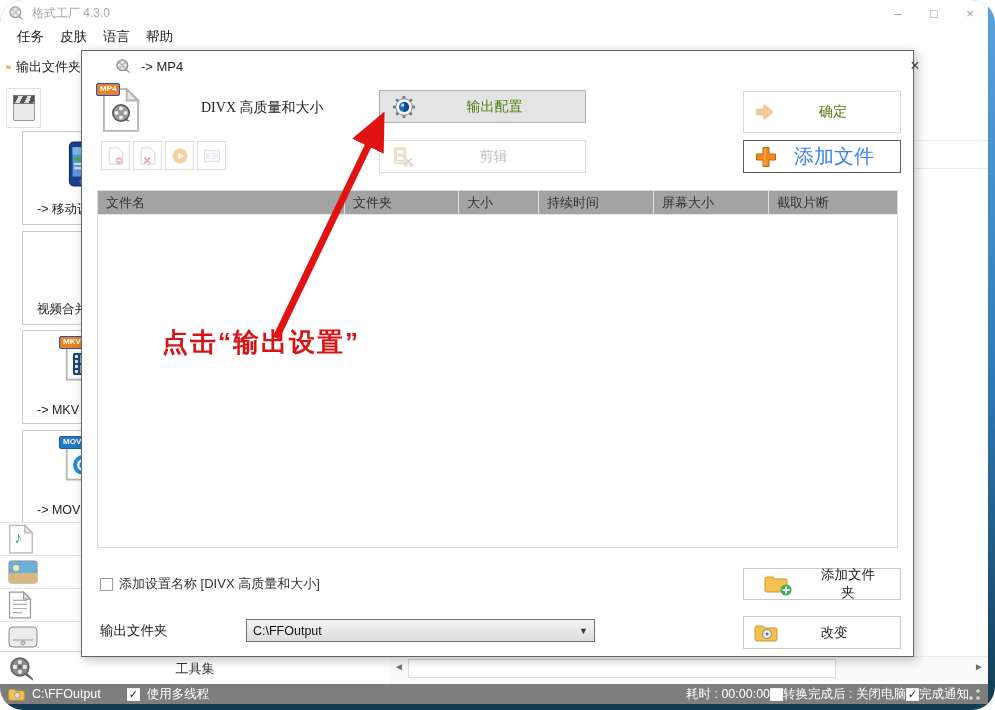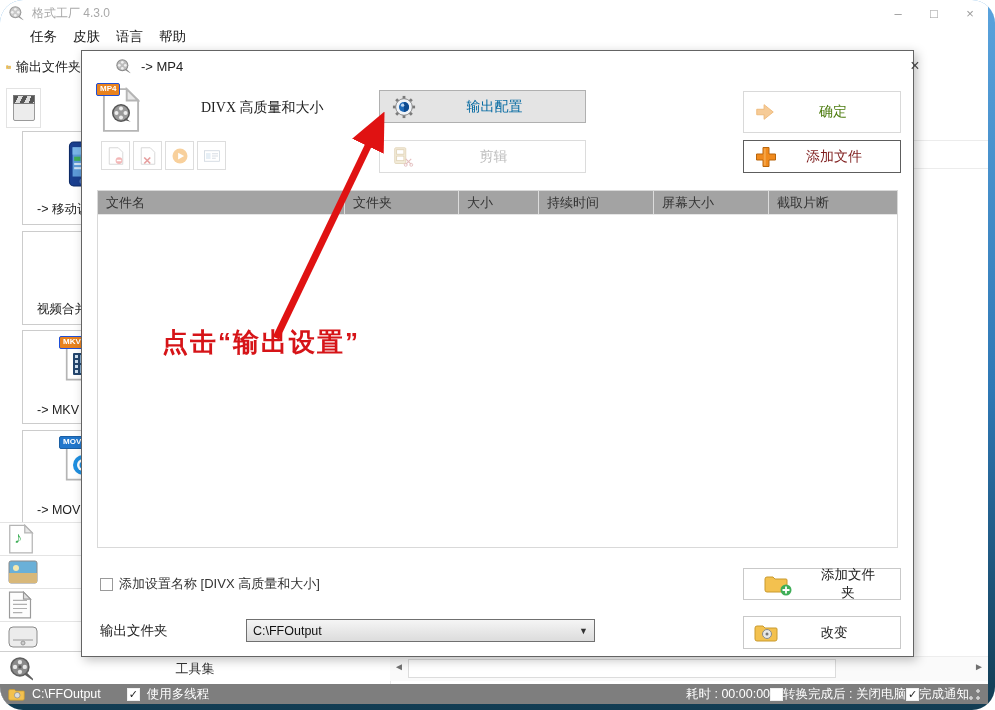--- a/index.html
+++ b/index.html
@@ -8,21 +8,21 @@
     background:linear-gradient(180deg,#5aa3dd 0%,#2e78b5 55%,#123c52 100%);border-radius:23px;}
   .window{position:absolute;left:0;top:0;width:988px;height:704px;background:#fff;}
 
   
   .titlebar{position:absolute;left:0;top:0;width:988px;height:26px;display:flex;align-items:center;padding-left:8px;box-sizing:border-box;}
   .title{font-size:12px;color:#a8a8a8;margin-left:8px;}
   .win-controls{margin-left:auto;display:flex;height:26px;}
   .win-btn{width:36px;height:26px;display:flex;align-items:center;justify-content:center;color:#9a9a9a;font-size:13px;}
 
   
-  .menubar{position:absolute;left:0;top:26px;height:22px;display:flex;gap:16px;padding-left:30px;align-items:center;font-size:13.5px;color:#1a1a1a;}
+  .menubar{position:absolute;left:0;top:26px;height:22px;display:flex;gap:16px;padding-left:17px;align-items:center;font-size:13.5px;color:#1a1a1a;}
   .menu-item{cursor:default;}
 
   
   .tool-output-folder{position:absolute;left:6px;top:52px;width:75px;height:29px;display:flex;align-items:center;gap:5px;overflow:hidden;font-size:13px;color:#222;white-space:nowrap;}
 
   
   .video-tab{position:absolute;left:6px;top:88px;width:33px;height:38px;border:1px solid #e3e3e3;display:flex;align-items:center;justify-content:center;background:#fff;}
   .clapper{width:20px;height:24px;position:relative;background:#ececec;border:1px solid #9a9a9a;border-radius:2px;}
   .clapper:before{content:"";position:absolute;left:-1px;top:-1px;width:20px;height:7px;
     background:repeating-linear-gradient(115deg,#555 0 4px,#ddd 4px 8px);border:1px solid #777;}
@@ -61,24 +61,24 @@
   
   .dialog{position:absolute;left:81px;top:50px;width:831px;height:605px;background:#fff;border:1px solid #646464;box-shadow:3px 3px 10px rgba(0,0,0,.25);z-index:10;}
   .dlg-header{position:absolute;left:0;top:0;width:100%;height:30px;display:flex;align-items:center;padding:0 10px;box-sizing:border-box;margin-left:23px;}
   .dlg-title{font-size:13px;color:#222;margin-left:10px;}
   .dlg-close{margin-left:auto;font-size:16px;color:#444;width:22px;text-align:center;cursor:default;}
   .mp4-icon{position:absolute;left:20px;top:36px;}
   .profile-text{position:absolute;left:119px;top:48px;font-size:14px;color:#222;font-family:"Liberation Serif","DejaVu Serif",serif;}
 
   .btn{position:absolute;display:flex;align-items:center;box-sizing:border-box;background:#fff;}
   .btn .blabel{flex:1;text-align:center;}
-  .btn-outcfg{left:297px;top:39px;width:207px;height:33px;background:#e4e4e4;border:1px solid #b0b0b0;font-size:14px;color:#0369a1;padding:0 12px;}
+  .btn-outcfg{left:297px;top:39px;width:207px;height:33px;background:#e4e4e4;border:1px solid #b0b0b0;font-size:14px;color:#4d7c0f;padding:0 12px;}
   .btn-clip{left:297px;top:89px;width:207px;height:33px;border:1px solid #dcdcdc;font-size:14px;color:#bdbdbd;padding:0 12px;}
   .btn-ok{left:661px;top:40px;width:158px;height:42px;border:1px solid #d9d9d9;font-size:14px;color:#4d7c0f;padding:0 10px;}
-  .btn-addfile{left:661px;top:89px;width:158px;height:33px;border:1px solid #5d5d5d;font-size:14px;color:#7f1d1d;padding:0 10px;}
+  .btn-addfile{left:661px;top:89px;width:158px;height:33px;border:1px solid #5d5d5d;font-size:20px;color:#3b82f6;padding:0 10px;}
   .btn-addfolder{left:661px;top:517px;width:158px;height:32px;border:1px solid #c9c9c9;font-size:13.5px;color:#222;padding:0 20px;gap:28px;}
   .btn-change{left:661px;top:565px;width:158px;height:33px;border:1px solid #c9c9c9;font-size:13.5px;color:#222;padding:0 10px;}
 
   .mini-btn{position:absolute;top:90px;width:27px;height:27px;border:1px solid #ddd;background:#fff;display:flex;align-items:center;justify-content:center;}
   .mini-btn>*{opacity:.5;}
   .m1{left:19px}.m2{left:51px}.m3{left:83px}.m4{left:115px}
 
   .filelist{position:absolute;left:15px;top:139px;width:801px;height:358px;border:1px solid #d9d9d9;box-sizing:border-box;background:#fff;}
   .fl-header{display:flex;height:23px;border-bottom:1px solid #e6e6e6;background:#a3a3a3;}
   .fl-h{box-sizing:border-box;border-right:1px solid #dcdcdc;padding:3px 0 0 8px;font-size:13px;color:#333;overflow:hidden;white-space:nowrap;}

